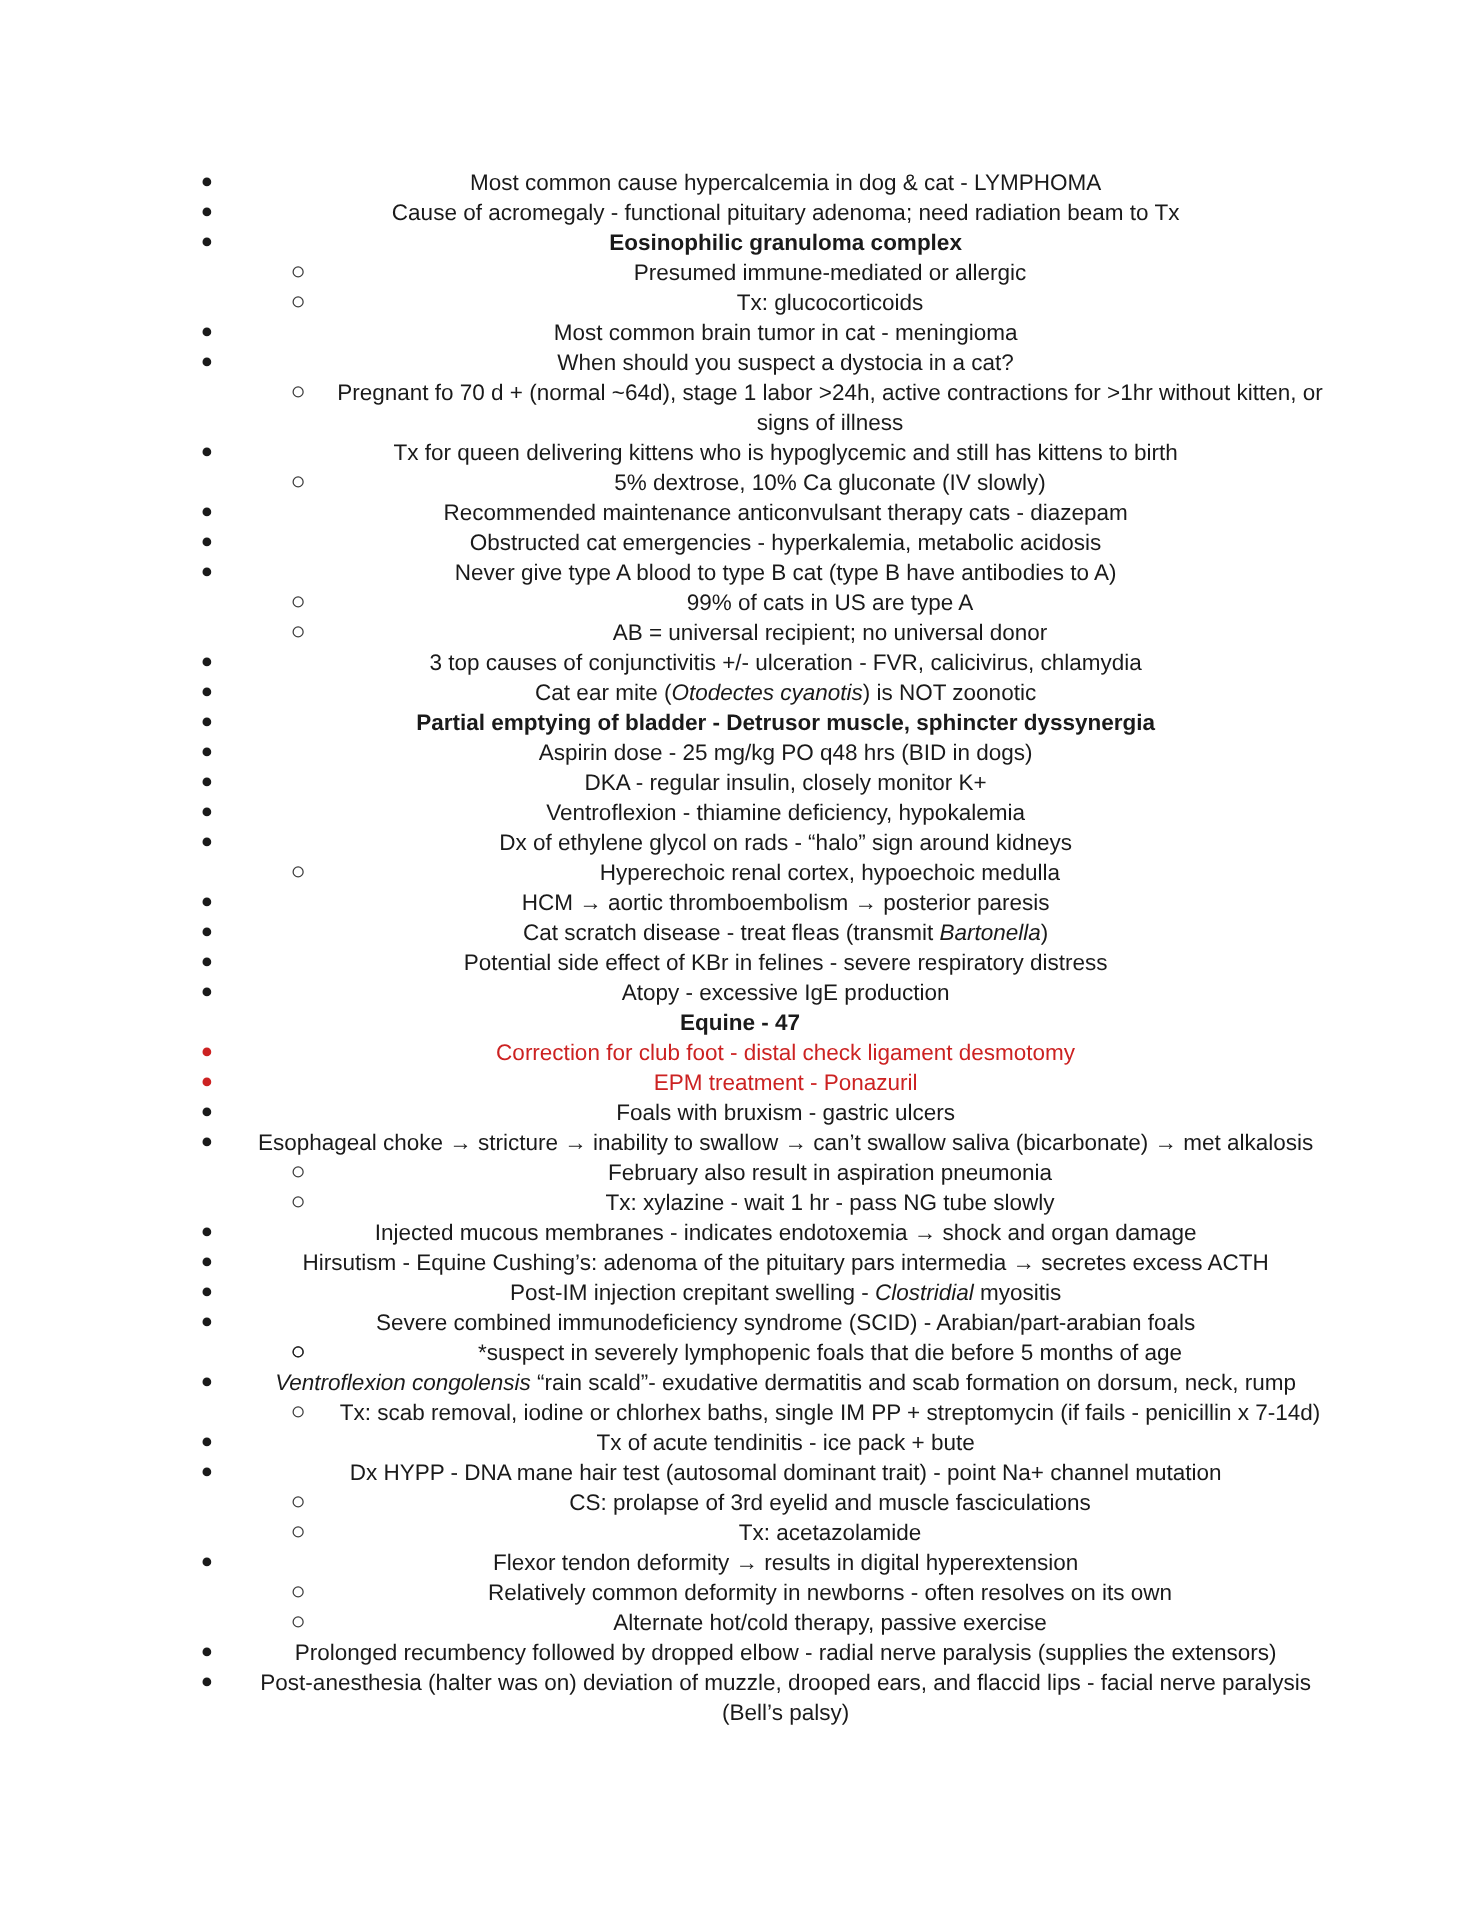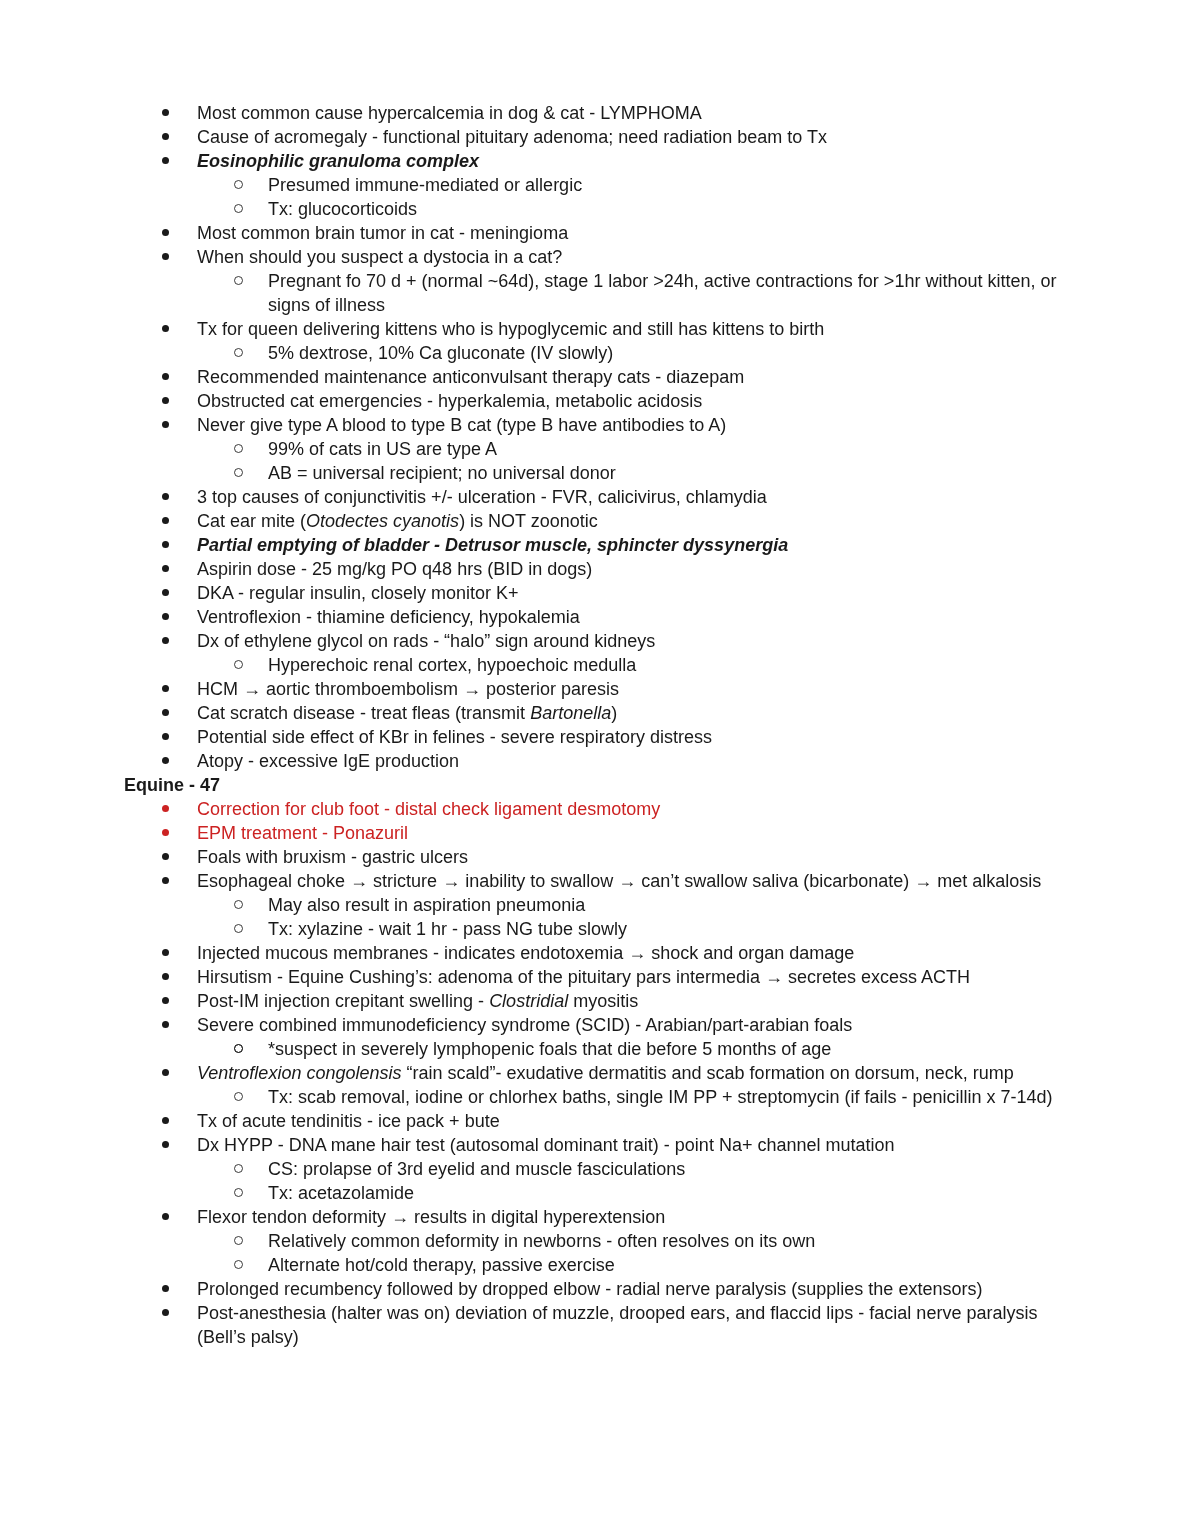--- a/index.html
+++ b/index.html
@@ -15,28 +15,29 @@
     background:var(--bg);
     overflow:hidden;
     font-family:"Liberation Sans","DejaVu Sans",sans-serif;
     font-size:18px;
     line-height:24px;
     color:var(--ink);
   }
   .content{
     position:absolute;
     left:124px;
-    top:101px;
+    top:134px;
     width:936px;
+    text-align:center;
   }
   .item{position:relative;}
   .item.l1{padding-left:73px;}
   .item.l2{padding-left:144px;}
   .item.heading{padding-left:0;font-weight:700;}
-  .item.bold{font-weight:700;font-style:italic;}
+  .item.bold{font-weight:700;}
   .item.red{color:var(--red);}
   .dot{
     position:absolute;
     left:38px;top:8px;
     width:7px;height:7px;
     border-radius:50%;
     background:currentColor;
   }
   .circ{
     position:absolute;
@@ -79,21 +80,21 @@
       <div class="item l2"><span class="circ"></span><span>Hyperechoic renal cortex, hypoechoic medulla</span></div>
       <div class="item l1"><span class="dot"></span><span>HCM → aortic thromboembolism → posterior paresis</span></div>
       <div class="item l1"><span class="dot"></span><span><span>Cat scratch disease - treat fleas (transmit </span><span class="it">Bartonella</span><span>)</span></span></div>
       <div class="item l1"><span class="dot"></span><span>Potential side effect of KBr in felines - severe respiratory distress</span></div>
       <div class="item l1"><span class="dot"></span><span>Atopy - excessive IgE production</span></div>
       <div class="item heading"><span>Equine - 47</span></div>
       <div class="item l1 red"><span class="dot"></span><span>Correction for club foot - distal check ligament desmotomy</span></div>
       <div class="item l1 red"><span class="dot"></span><span>EPM treatment - Ponazuril</span></div>
       <div class="item l1"><span class="dot"></span><span>Foals with bruxism - gastric ulcers</span></div>
       <div class="item l1"><span class="dot"></span><span>Esophageal choke → stricture → inability to swallow → can’t swallow saliva (bicarbonate) → met alkalosis</span></div>
-      <div class="item l2"><span class="circ"></span><span>May also result in aspiration pneumonia</span></div>
+      <div class="item l2"><span class="circ"></span><span>February also result in aspiration pneumonia</span></div>
       <div class="item l2"><span class="circ"></span><span>Tx: xylazine - wait 1 hr - pass NG tube slowly</span></div>
       <div class="item l1"><span class="dot"></span><span>Injected mucous membranes - indicates endotoxemia → shock and organ damage</span></div>
       <div class="item l1"><span class="dot"></span><span>Hirsutism - Equine Cushing’s: adenoma of the pituitary pars intermedia → secretes excess ACTH</span></div>
       <div class="item l1"><span class="dot"></span><span><span>Post-IM injection crepitant swelling - </span><span class="it">Clostridial</span><span> myositis</span></span></div>
       <div class="item l1"><span class="dot"></span><span>Severe combined immunodeficiency syndrome (SCID) - Arabian/part-arabian foals</span></div>
       <div class="item l2"><span class="circ"></span></div>
       <div class="item l2"><span class="circ"></span><span>*suspect in severely lymphopenic foals that die before 5 months of age</span></div>
       <div class="item l1"><span class="dot"></span><span><span class="it">Ventroflexion congolensis</span><span> “rain scald”- exudative dermatitis and scab formation on dorsum, neck, rump</span></span></div>
       <div class="item l2"><span class="circ"></span><span>Tx: scab removal, iodine or chlorhex baths, single IM PP + streptomycin (if fails - penicillin x 7-14d)</span></div>
       <div class="item l1"><span class="dot"></span><span>Tx of acute tendinitis - ice pack + bute</span></div>

